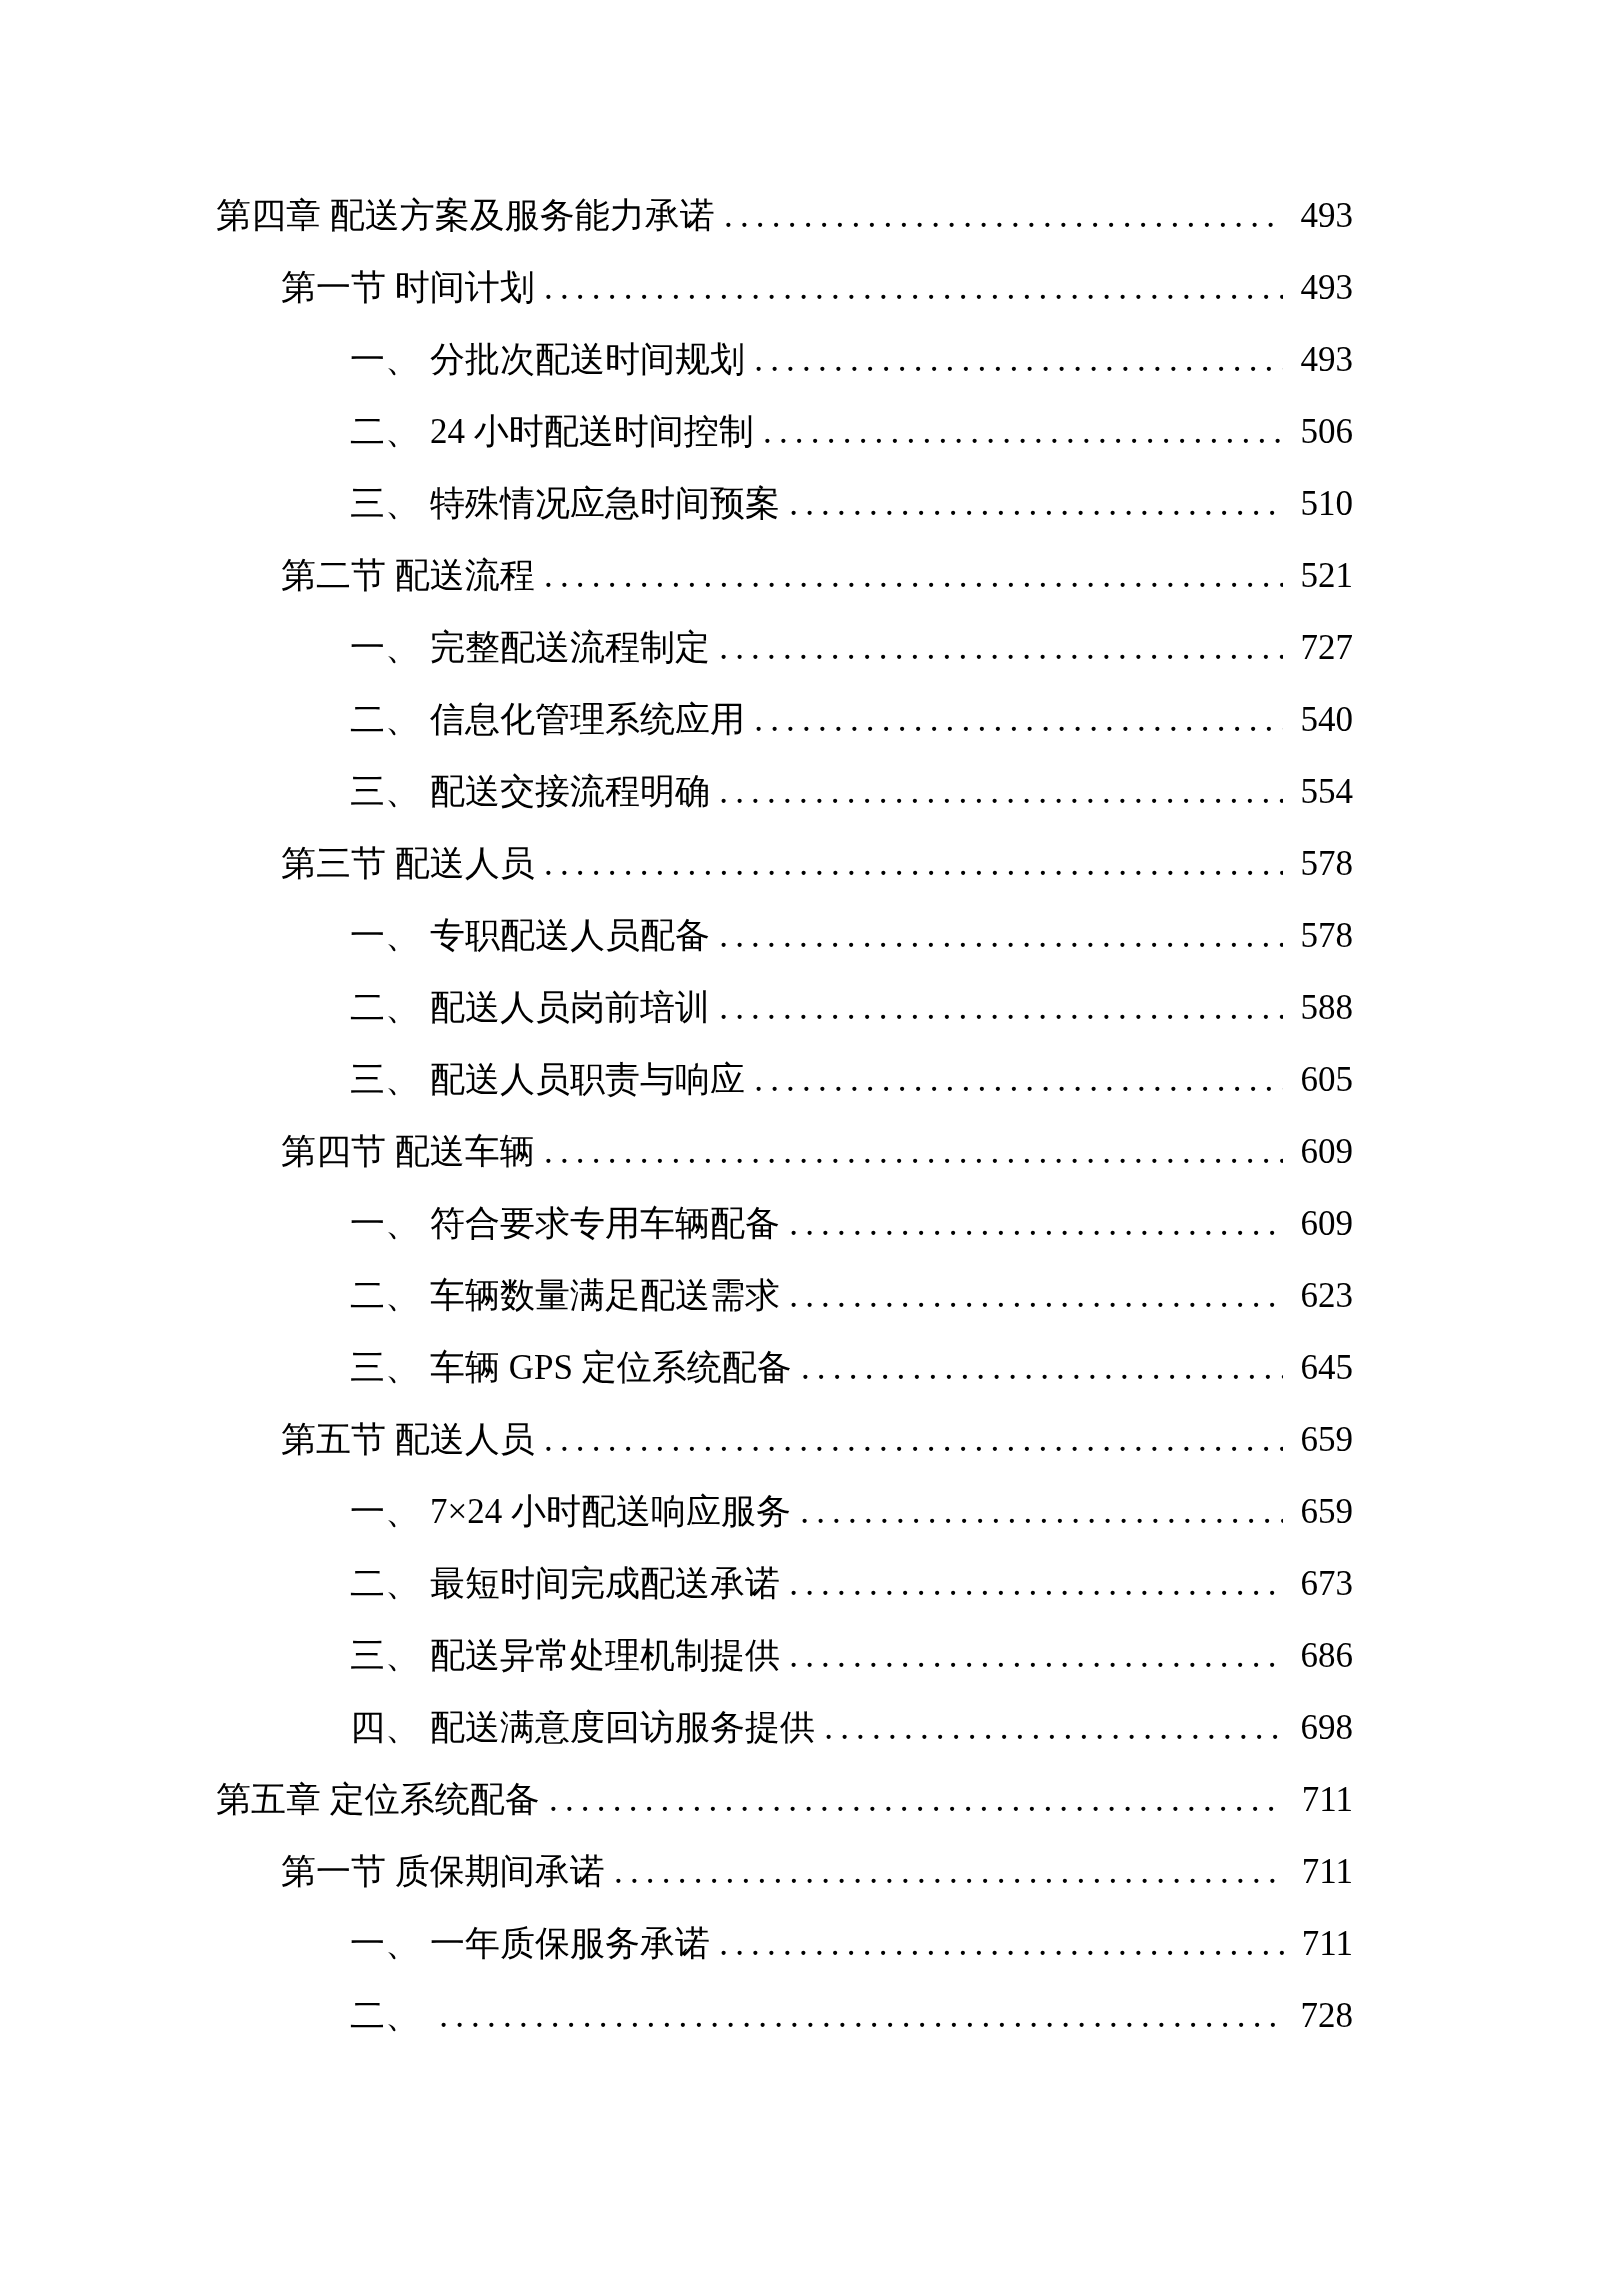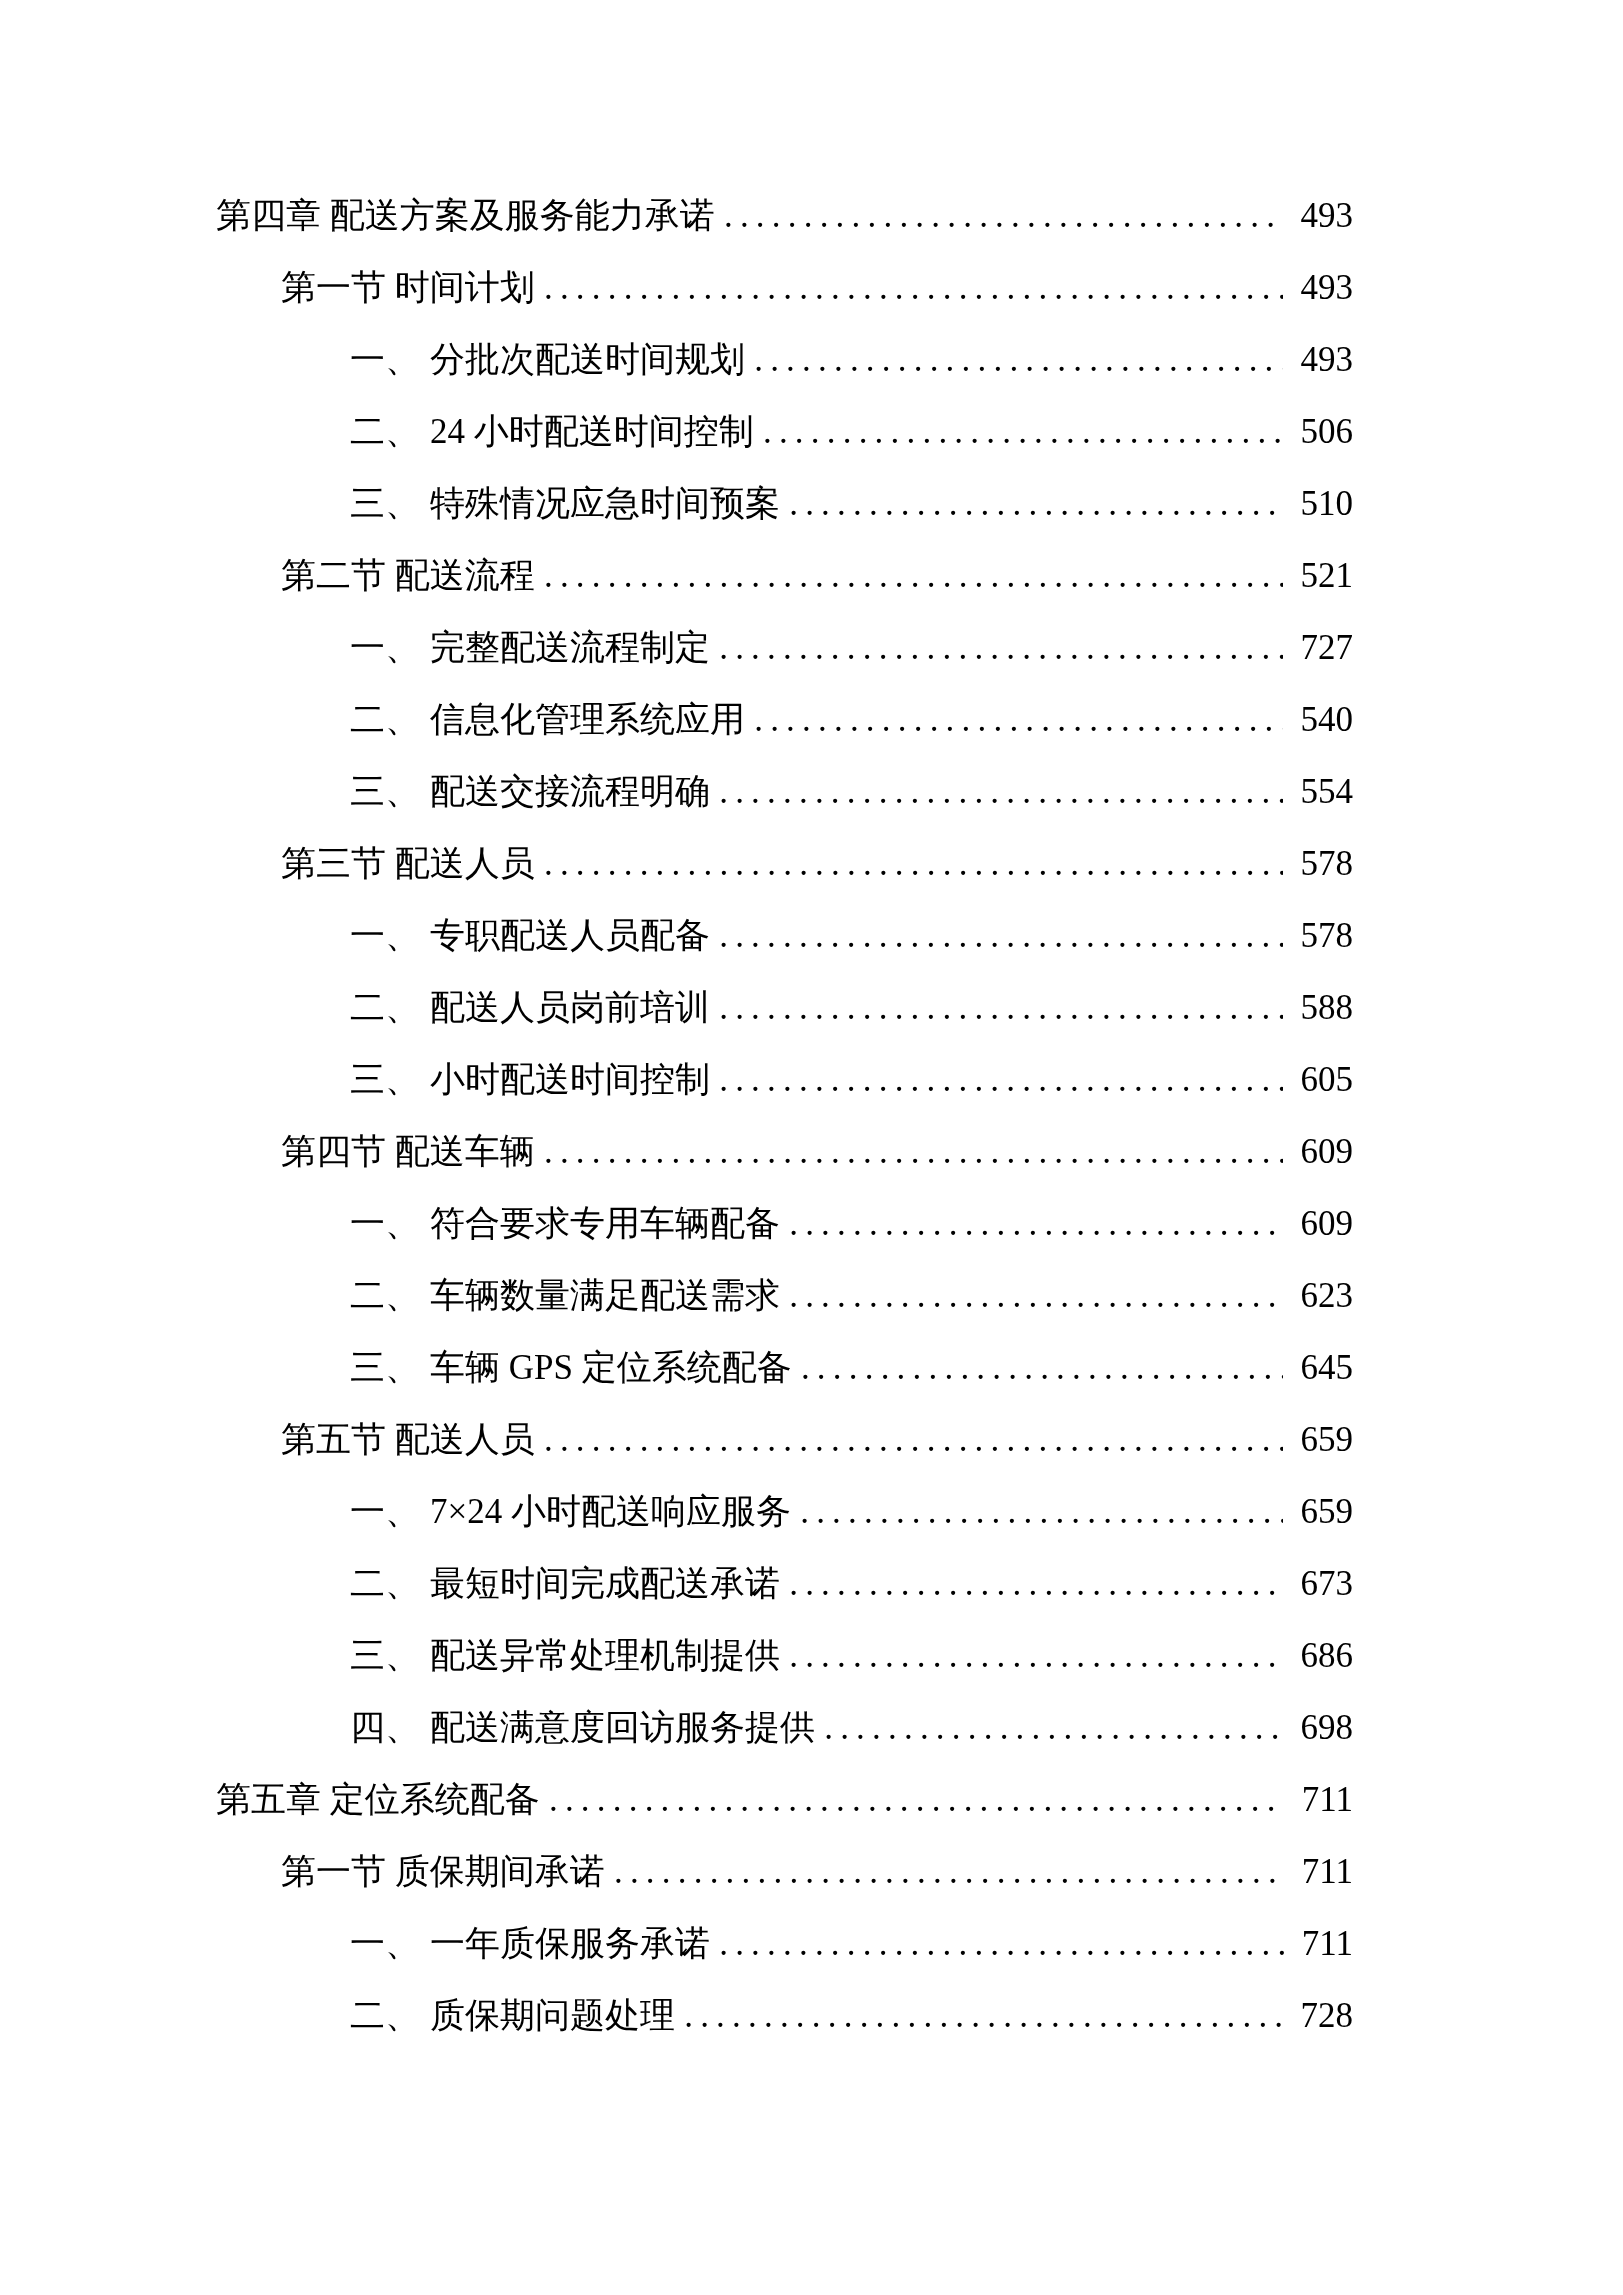--- a/index.html
+++ b/index.html
@@ -132,21 +132,21 @@
 
   <div class="row item">
     <span class="num">二、</span>
     <span class="label">配送人员岗前培训</span>
     <span class="leader">......................................................................................................................................................</span>
     <span class="pagenum">588</span>
   </div>
 
   <div class="row item">
     <span class="num">三、</span>
-    <span class="label">小时配送时间控制</span>
+    <span class="label">配送人员职责与响应</span>
     <span class="leader">......................................................................................................................................................</span>
     <span class="pagenum">605</span>
   </div>
 
   <div class="row section">
 
     <span class="label">第四节 配送车辆</span>
     <span class="leader">......................................................................................................................................................</span>
     <span class="pagenum">609</span>
   </div>
@@ -223,19 +223,18 @@
 
   <div class="row item">
     <span class="num">一、</span>
     <span class="label">一年质保服务承诺</span>
     <span class="leader">......................................................................................................................................................</span>
     <span class="pagenum">711</span>
   </div>
 
   <div class="row item">
     <span class="num">二、</span>
-    <span class="label">质保期问题处理</span>
     <span class="leader">......................................................................................................................................................</span>
     <span class="pagenum">728</span>
   </div>
 </div>
 </div>
 
 
 </body></html>

